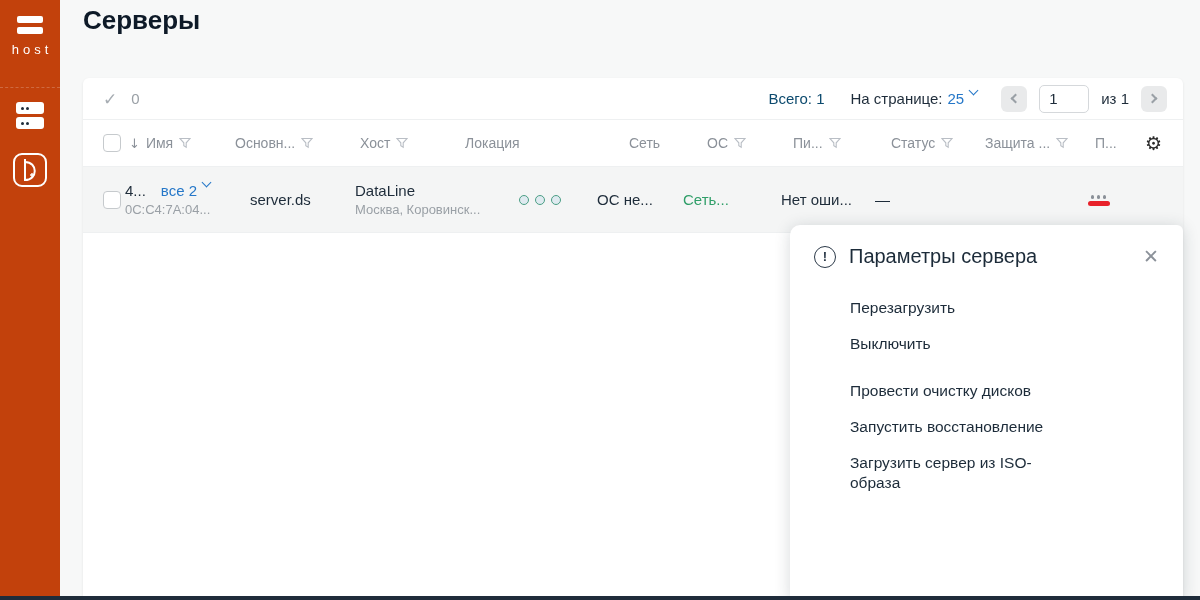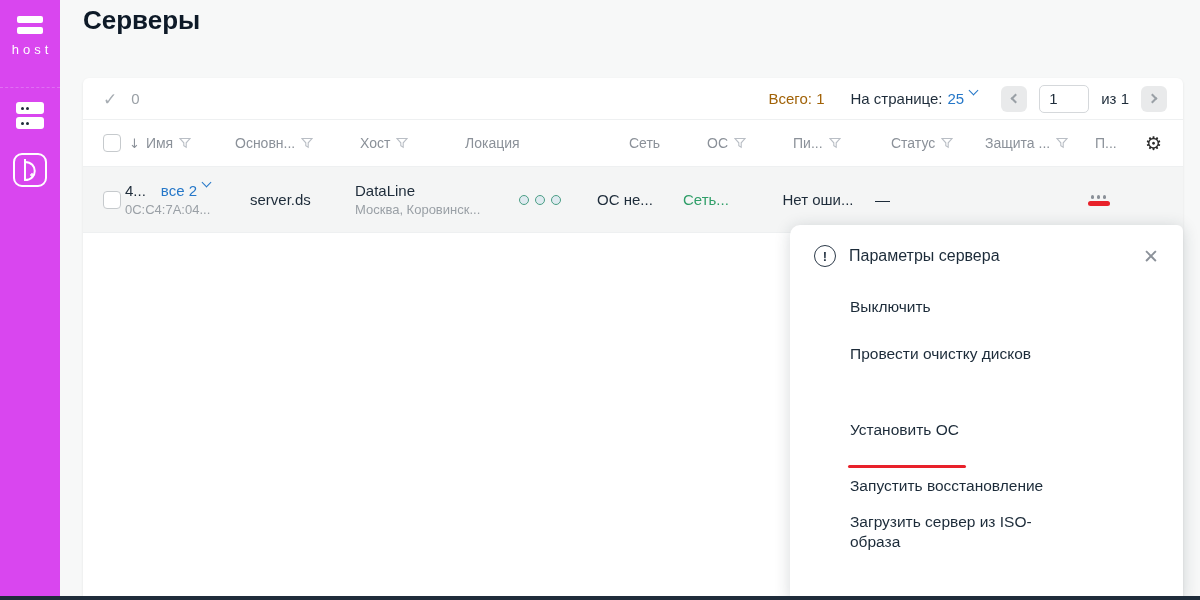--- a/index.html
+++ b/index.html
@@ -6,21 +6,21 @@
   html,body { width:1200px; height:600px; overflow:hidden; }
   body {
     font-family:"Liberation Sans", sans-serif;
     background:#f7f8f8;
     color:#1e2c3a;
     position:relative;
   }
   
   .sidebar {
     position:absolute; left:0; top:0; width:60px; height:600px;
-    background:#d946ef; z-index:5;
+    background:#c2410c; z-index:5;
   }
   .logo-block { padding-top:16px; height:88px; border-bottom:1px dashed rgba(255,255,255,0.22);
     display:flex; flex-direction:column; align-items:center; }
   .logo-bars { display:flex; flex-direction:column; gap:4px; margin-bottom:8px; cursor:pointer; }
   .logo-bars .bar { width:26px; height:7px; background:#fff; border-radius:2px; }
   .logo-text { color:#fff; font-size:13px; letter-spacing:4px; margin-left:4px; }
   .side-icons { display:flex; flex-direction:column; align-items:center; padding-top:14px; gap:22px; }
   .servers-icon { display:flex; flex-direction:column; gap:3px; cursor:pointer; }
   .servers-icon .unit { width:28px; height:12px; background:#fff; border-radius:3px; position:relative; }
   .servers-icon .unit::before, .servers-icon .unit::after {
@@ -36,21 +36,21 @@
     position:absolute; left:83px; top:78px; width:1100px; height:518px;
     background:#fff; border-radius:6px 6px 0 0;
     box-shadow:0 1px 3px rgba(0,0,0,0.08);
   }
   
   .toolbar { height:42px; display:flex; align-items:center; padding:0 16px 0 20px;
     border-bottom:1px solid #eef0f1; font-size:15px; }
   .check-glyph { font-family:"DejaVu Sans", sans-serif; color:#a7adb3; font-size:17px; cursor:pointer; }
   .sel-count { color:#9aa0a6; margin-left:14px; }
   .toolbar-right { margin-left:auto; display:flex; align-items:center; }
-  .total-group { color:#a16207; margin-right:26px; }
+  .total-group { color:#0c4a6e; margin-right:26px; }
   .perpage-group { margin-right:24px; display:flex; align-items:center; }
   .perpage-link { color:#2577c8; margin-left:5px; cursor:pointer; display:flex; align-items:flex-start; }
   .chev-down { width:7px; height:7px; border-right:1.5px solid #2577c8; border-bottom:1.5px solid #2577c8;
     transform:rotate(45deg); margin-left:6px; margin-top:-3px; }
   .page-btn { width:26px; height:26px; background:#e9eaeb; border:none; border-radius:6px;
     display:flex; align-items:center; justify-content:center; cursor:pointer; }
   .page-btn .chev { width:7px; height:7px; border-right:2px solid #9aa0a6; border-bottom:2px solid #9aa0a6; }
   .page-btn .chev.left  { transform:rotate(135deg); margin-left:3px; }
   .page-btn .chev.right { transform:rotate(-45deg); margin-right:3px; }
   .page-input { width:50px; height:28px; border:1px solid #d5d8db; border-radius:5px;
@@ -62,21 +62,21 @@
   .trow { height:66px; display:flex; align-items:center; background:#f4f5f5;
     border-bottom:1px solid #eef0f1; font-size:15px; }
   .col-select   { width:42px;  padding-left:20px; }
   .col-name     { width:110px; padding-left:4px; }
   .col-main     { width:115px; }
   .col-host     { width:105px; padding-left:10px; }
   .col-location { width:150px; padding-left:10px; }
   .col-network  { width:90px;  padding-left:24px; }
   .col-os       { width:90px;  padding-left:12px; }
   .col-power    { width:90px;  padding-left:8px; }
-  .col-status   { width:90px;  padding-left:16px;text-align:center; }
+  .col-status   { width:90px;  padding-left:16px; }
   .col-protect  { width:110px; padding-left:20px; }
   .col-p        { width:55px;  padding-left:20px; }
   .col-actions  { flex:1; display:flex; justify-content:center; padding-right:6px; }
   .th { display:flex; align-items:center; gap:6px; white-space:nowrap; overflow:hidden; }
   .sort-arrow { color:#8b9199; font-family:"DejaVu Sans", sans-serif; font-size:13px; }
   .funnel { flex:0 0 auto; cursor:pointer; }
   .checkbox { width:18px; height:18px; background:#fff; border:1px solid #c6cacd; border-radius:4px; cursor:pointer; }
   .gear-glyph { font-family:"DejaVu Sans", sans-serif; font-size:19px; color:#2b2b2b; cursor:pointer; }
   .cell-primary { color:#1e2c3a; white-space:nowrap; overflow:hidden; }
   .cell-secondary { color:#9aa0a6; font-size:13px; margin-top:3px; white-space:nowrap; overflow:hidden; }
@@ -93,21 +93,21 @@
   
   .popup {
     position:absolute; left:790px; top:225px; width:393px; height:375px;
     background:#fff; border-radius:10px 6px 0 0; z-index:20;
     box-shadow:0 2px 16px rgba(30,44,58,0.18);
   }
   .popup-header { display:flex; align-items:center; padding:20px 24px 6px 24px; }
   .alert-icon { width:22px; height:22px; border:1.6px solid #2c3a49; border-radius:50%;
     display:flex; align-items:center; justify-content:center;
     font-size:13px; font-weight:bold; color:#2c3a49; flex:0 0 auto; }
-  .popup-title { font-size:16px; color:#1c2b39; margin-left:13px; }
+  .popup-title { font-size:20px; color:#1c2b39; margin-left:13px; }
   .popup-close { margin-left:auto; font-family:"DejaVu Sans", sans-serif; color:#8b9199;
     font-size:19px; cursor:pointer; line-height:1; }
   .popup-items { padding:24px 30px 0 60px; }
   .menu-item { font-size:15.5px; color:#1c2b39; line-height:20px; margin-bottom:16px;
     cursor:pointer; white-space:pre-line; max-width:300px; }
   .menu-item.group-start { margin-top:27px; }
   .item-wrap { position:relative; display:inline-block; }
   .red-underline { position:absolute; left:-2px; bottom:-8px; width:118px; height:3.5px;
     background:#e8212a; border-radius:3px; }
 </style>
@@ -281,28 +281,23 @@
   </div>
 </div>
 
 <div class="popup">
   <div class="popup-header">
     <div class="alert-icon">!</div>
     <div class="popup-title">Параметры сервера</div>
     <div class="popup-close">✕</div>
   </div>
   <div class="popup-items">
+    <div class="menu-item">Перезагрузить</div>
     <div class="menu-item">Выключить</div>
     <div class="menu-item group-start">Провести очистку дисков</div>
-    <div class="menu-item">
-      <span class="item-wrap">
-        <span>Установить ОС</span>
-        <span class="red-underline"></span>
-      </span>
-    </div>
     <div class="menu-item">Запустить восстановление</div>
     <div class="menu-item">Загрузить сервер из ISO-
 образа</div>
 
   </div>
 </div>
 
 <div class="bottom-bar"></div>
 
 </body></html>

